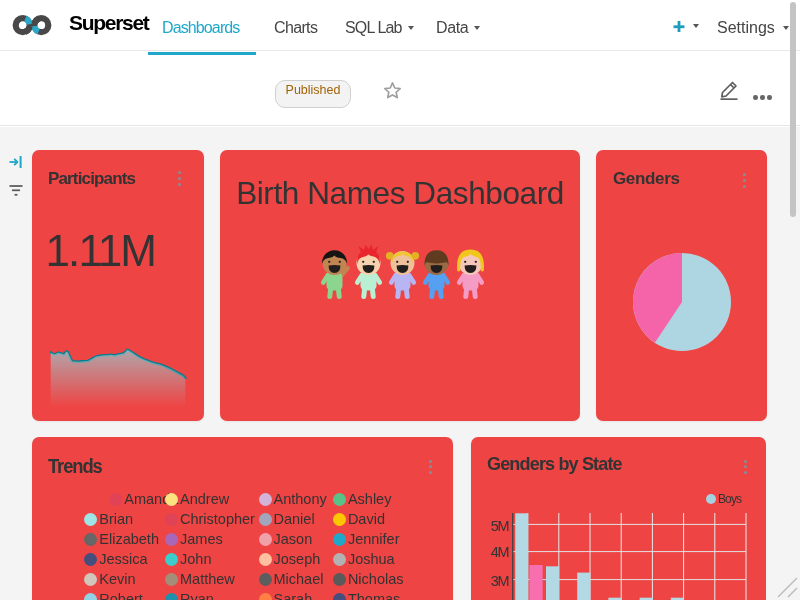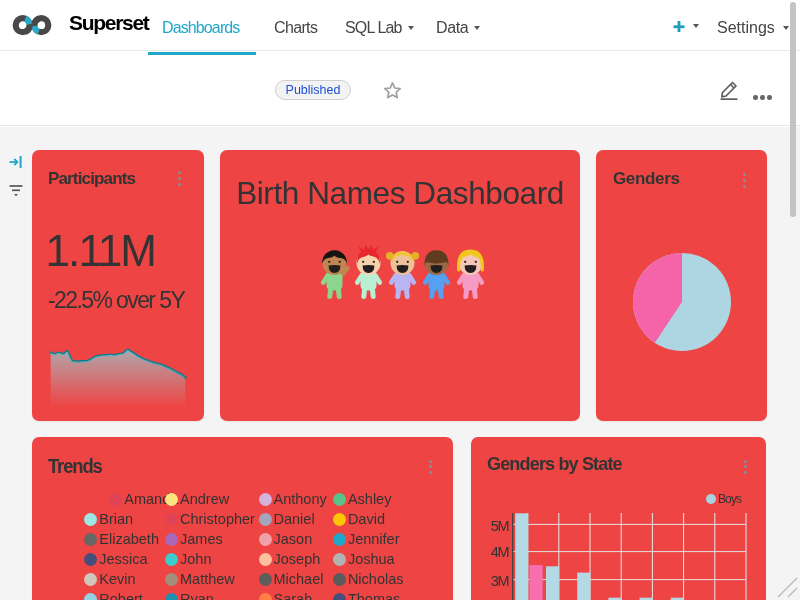--- a/index.html
+++ b/index.html
@@ -46,21 +46,21 @@
   <div class="navitem" style="left:436px; letter-spacing:-0.35px;">Data<span class="caret"></span></div>
   <svg class="abs" style="left:672.5px; top:20.5px;" width="12" height="11.5" viewBox="0 0 12 11.5">
     <line x1="0.5" y1="5.75" x2="11.5" y2="5.75" stroke="#1e9cbd" stroke-width="2.8"></line>
     <line x1="6" y1="0" x2="6" y2="11.5" stroke="#1e9cbd" stroke-width="2.8"></line>
   </svg>
   <span class="caret abs" style="left:686.5px; top:24px;"></span>
   <div class="navitem" style="left:717px;">Settings<span class="caret" style="margin-left:8px;"></span></div>
 </div>
 
 <div id="titlebar">
-  <div class="abs" style="left:275px; top:28px; width:76px; height:20px; border:1px solid #cfcfcf; background:#f3f3f3; border-radius:10px; font-size:12.5px; color:#1d4ed8; text-align:center; line-height:18px;">Published</div>
+  <div class="abs" style="left:275px; top:28px; width:76px; height:28px; border:1px solid #cfcfcf; background:#f3f3f3; border-radius:10px; font-size:12.5px; color:#a16207; text-align:center; line-height:18px;">Published</div>
   <svg class="abs" style="left:383px; top:29px;" width="19" height="18" viewBox="0 0 24 23">
     <path d="M12 2.5 L14.9 8.9 L21.8 9.7 L16.7 14.4 L18.1 21.2 L12 17.8 L5.9 21.2 L7.3 14.4 L2.2 9.7 L9.1 8.9 Z" fill="none" stroke="#9e9e9e" stroke-width="2.1" stroke-linejoin="round"></path>
   </svg>
   <svg class="abs" style="left:719px; top:26px;" width="22" height="22" viewBox="0 0 22 22">
     <path d="M3.5 14.5 L13.5 4.5 L17 8 L7 18 L2.8 18.9 Z" fill="none" stroke="#5f5f5f" stroke-width="1.7" stroke-linejoin="round"></path>
     <line x1="11.5" y1="6.5" x2="15" y2="10" stroke="#5f5f5f" stroke-width="1.7"></line>
     <line x1="1.5" y1="21.2" x2="18.5" y2="21.2" stroke="#5f5f5f" stroke-width="1.8"></line>
   </svg>
   <div class="abs" style="left:753px; top:34px;">
     <span style="display:inline-block;width:4.6px;height:4.6px;border-radius:50%;background:#666;margin-right:2.6px;"></span><span style="display:inline-block;width:4.6px;height:4.6px;border-radius:50%;background:#666;margin-right:2.6px;"></span><span style="display:inline-block;width:4.6px;height:4.6px;border-radius:50%;background:#666;"></span>
@@ -81,21 +81,20 @@
   </svg>
 
   <div class="card" style="left:32px; top:23px; width:172px; height:271px;">
     <div class="cardtitle" style="left:16px; top:19.4px; letter-spacing:-0.85px;">Participants</div>
     <div class="kebab" style="left:146px; top:21px;">
         <i></i>
         <i></i>
         <i></i>
       </div>
     <div class="abs" style="left:13.5px; top:75.9px; font-size:44px; color:#333; letter-spacing:-1.9px;">1.11M</div>
-    <div class="abs" style="left:16px; top:137px; font-size:23px; color:#333; letter-spacing:-1.6px;">-22.5% over 5Y</div>
     <svg class="abs" style="left:18px; top:195px;" width="137" height="62" viewBox="0 0 137 62">
       <defs>
         <linearGradient id="sparkfill" x1="0" y1="0" x2="0" y2="1">
           <stop offset="0" stop-color="#9cc6cc" stop-opacity="0.75"></stop>
           <stop offset="1" stop-color="#9cc6cc" stop-opacity="0"></stop>
         </linearGradient>
       </defs>
       <path d="M0.7 7.5 L3 9 L5.2 9.3 L8 7.8 L11 8.5 L14 9.5 L16.4 6.4 L18 7.4 L20 12 L22.1 16.3 L25 16.5 L28 16.8 L31 16.4 L34 16.2 L37.7 16 L40 15 L43 13.2 L46 11.6 L49 10.9 L52 10.5 L55 10.3 L58 10.2 L61 9.7 L63 10.3 L65.4 10.2 L68 9.5 L71 9 L74 8.3 L77.6 4.8 L79.5 5.9 L82 7.4 L85 9.4 L88 11.4 L91 13 L94 14.4 L97 15.4 L100 16.7 L103 17.7 L106 18.4 L110 19.4 L114 20.9 L118 22.7 L122 24.6 L126 26.8 L130 28.9 L133 30.6 L135.3 32.9" fill="none" stroke="#0e7a8b" stroke-width="2.6" stroke-linejoin="round" stroke-linecap="round"></path>
       <path d="M0.7 7.5 L3 9 L5.2 9.3 L8 7.8 L11 8.5 L14 9.5 L16.4 6.4 L18 7.4 L20 12 L22.1 16.3 L25 16.5 L28 16.8 L31 16.4 L34 16.2 L37.7 16 L40 15 L43 13.2 L46 11.6 L49 10.9 L52 10.5 L55 10.3 L58 10.2 L61 9.7 L63 10.3 L65.4 10.2 L68 9.5 L71 9 L74 8.3 L77.6 4.8 L79.5 5.9 L82 7.4 L85 9.4 L88 11.4 L91 13 L94 14.4 L97 15.4 L100 16.7 L103 17.7 L106 18.4 L110 19.4 L114 20.9 L118 22.7 L122 24.6 L126 26.8 L130 28.9 L133 30.6 L135.3 32.9 L135.3 62 L0.7 62 Z" fill="url(#sparkfill)" stroke="none"></path>
     </svg>

